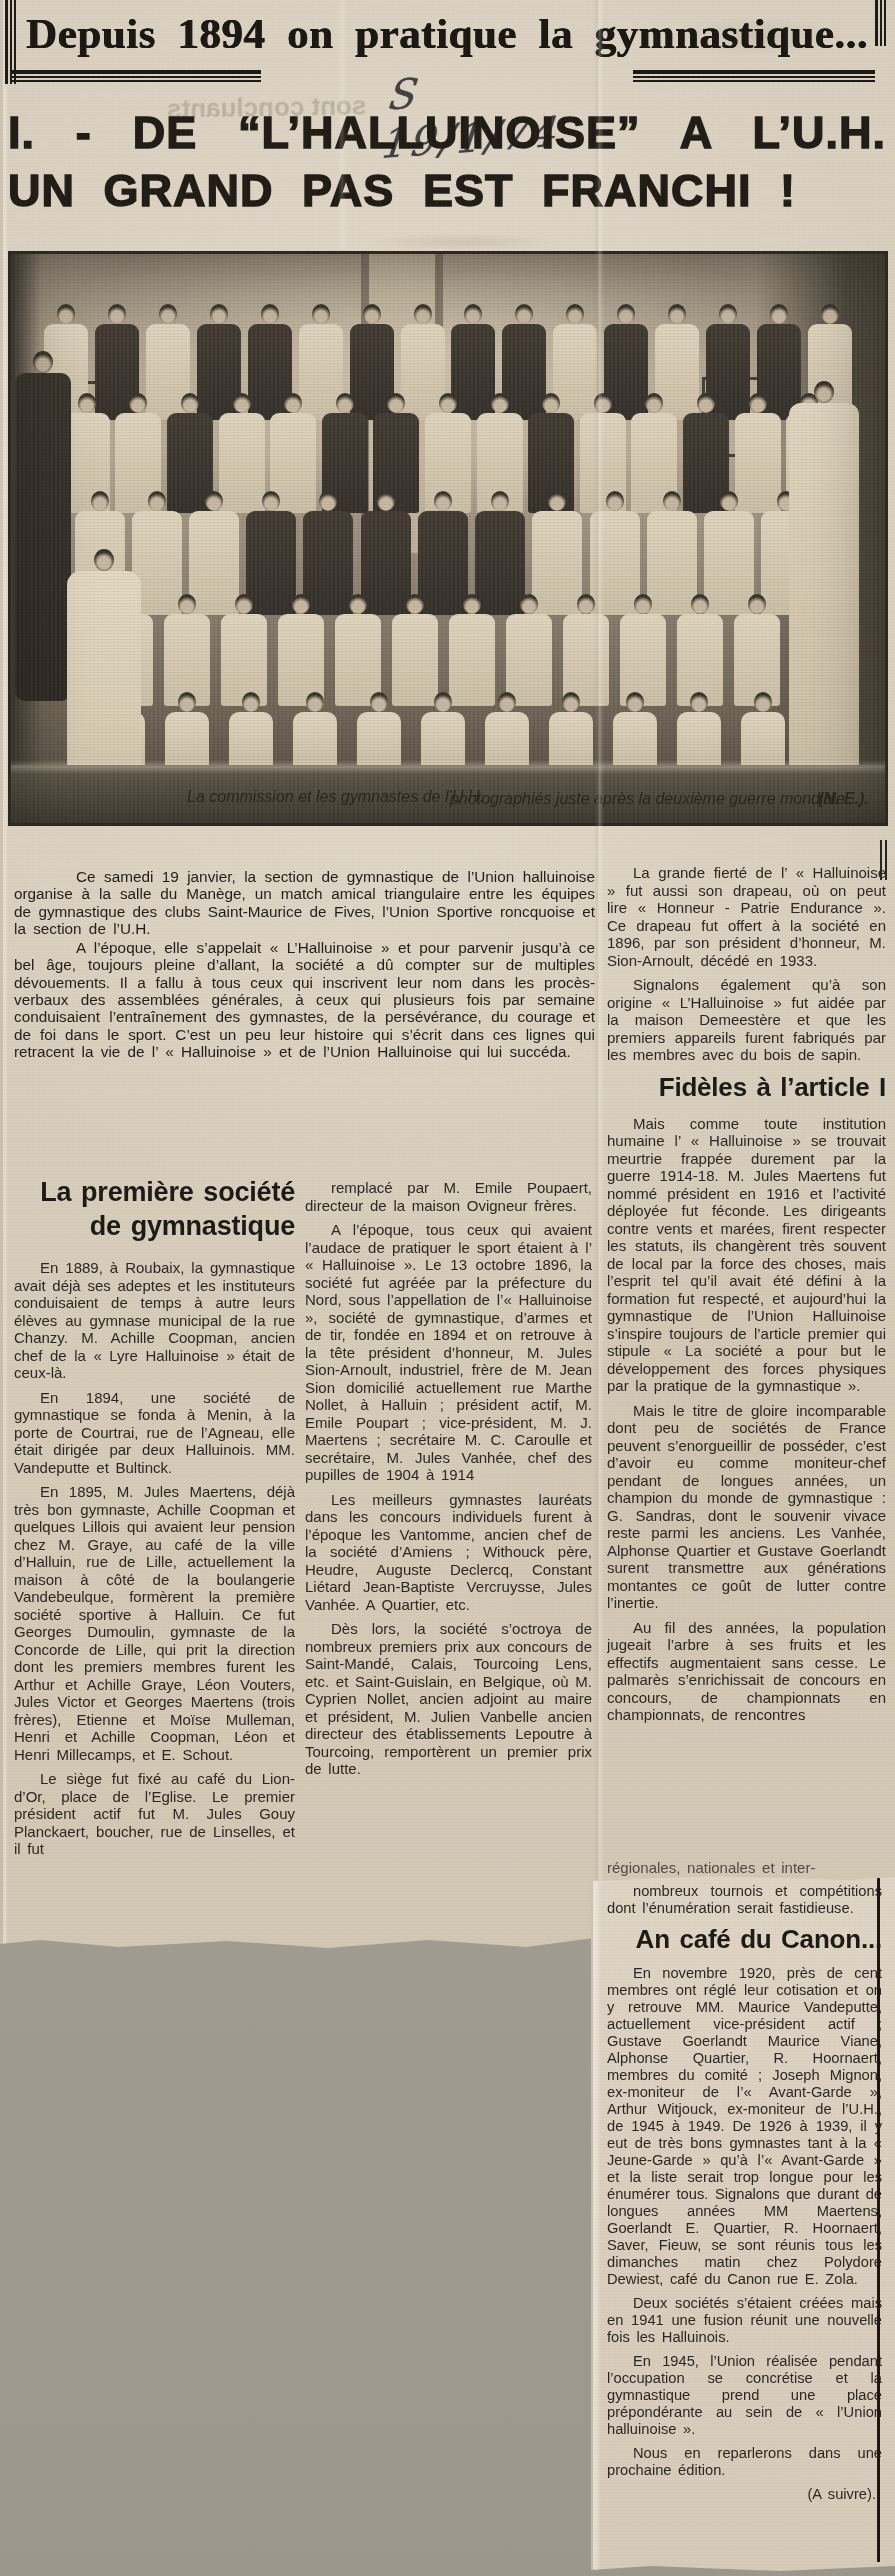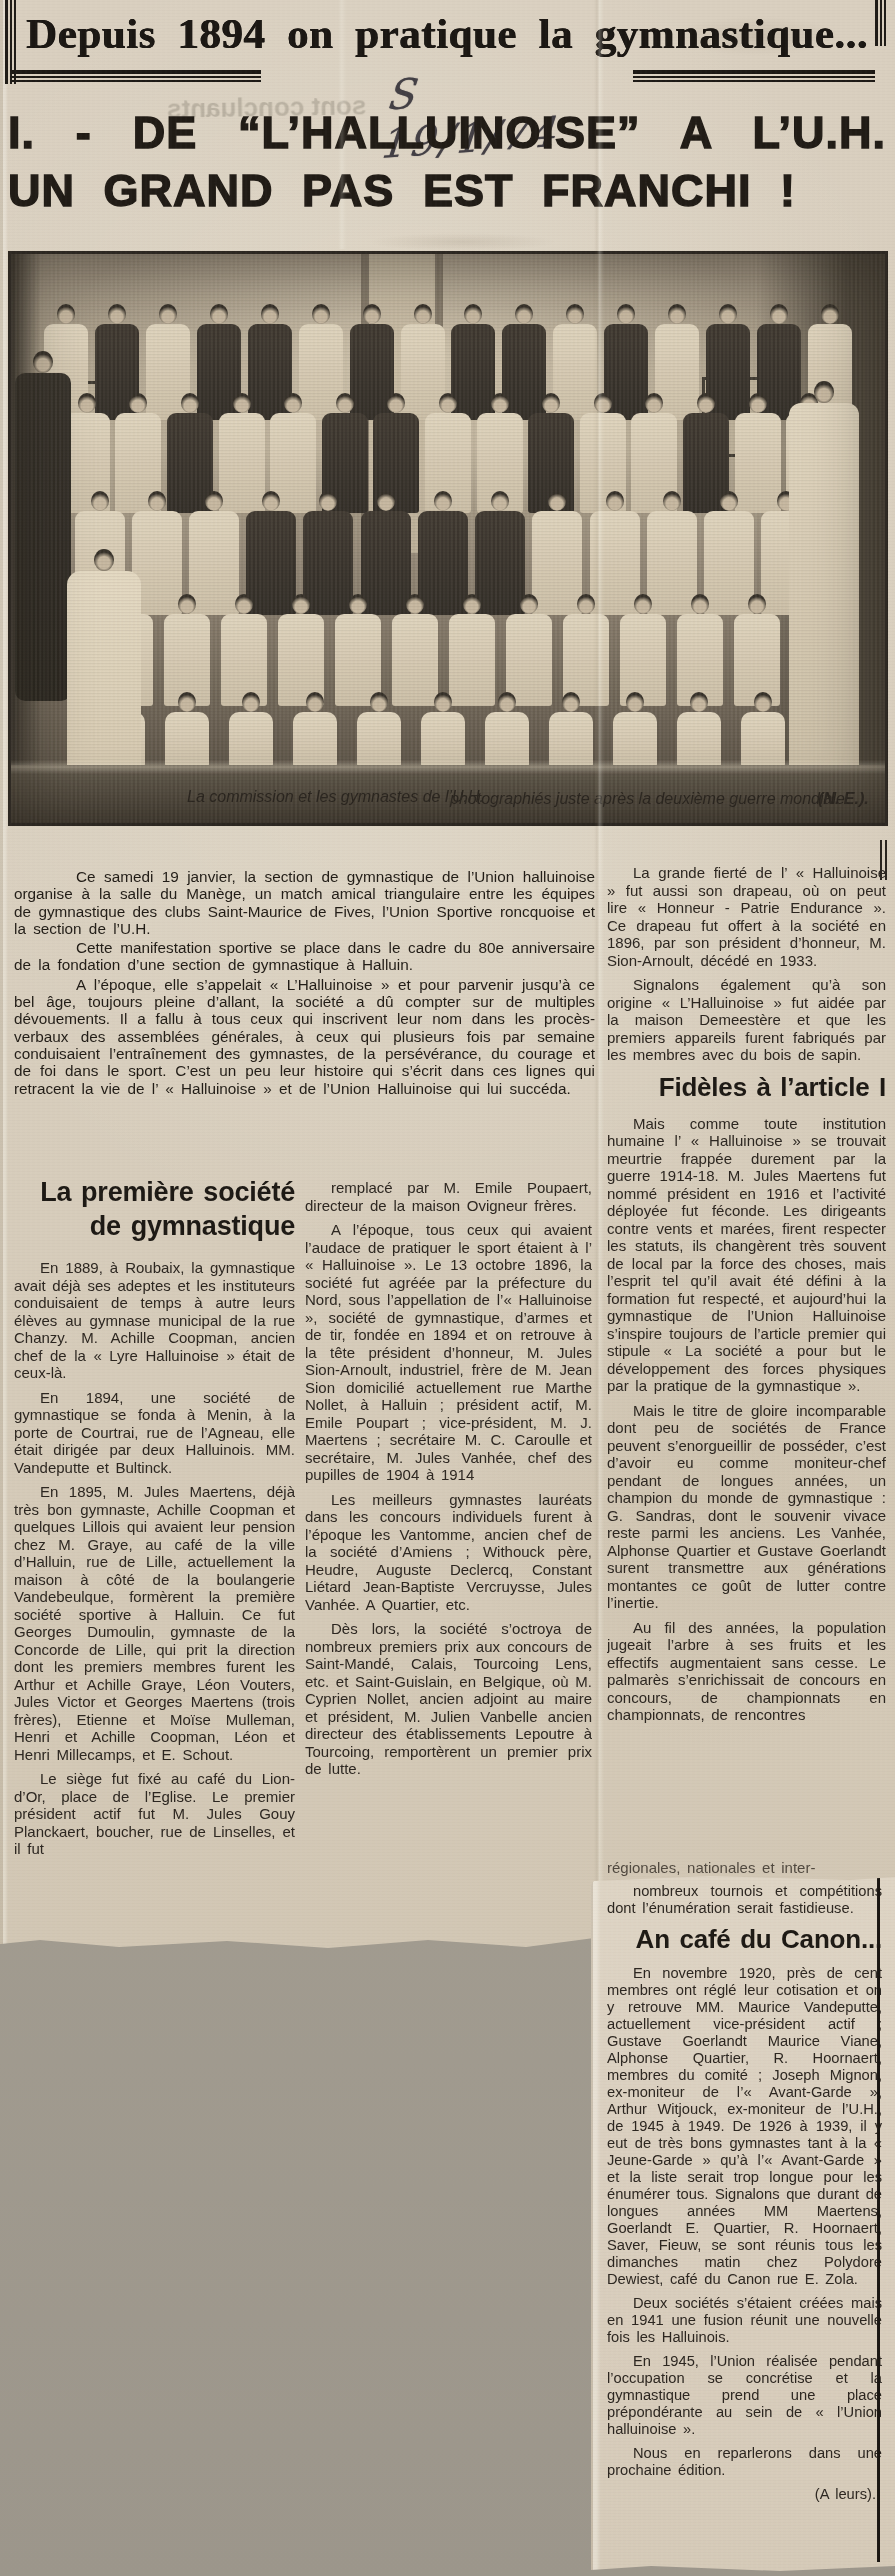--- a/index.html
+++ b/index.html
@@ -263,21 +263,20 @@
 
     <div class="caption">
       <span class="cap-left">La commission et les gymnastes de l’U.H.</span>
       <span class="cap-right">photographiés juste après la deuxième guerre mondiale.</span>
       <span class="cap-credit">(N. E.).</span>
     </div>
     <div class="colmark"></div>
 
     <div id="intro" class="copy">
         <p class="blk-p">Ce samedi 19 janvier, la section de gymnastique de l’Union halluinoise organise à la salle du Manège, un match amical triangulaire entre les équipes de gymnastique des clubs Saint-Maurice de Fives, l’Union Sportive roncquoise et la section de l’U.H.</p>
-        <p class="blk-p">Cette manifestation sportive se place dans le cadre du 80e anniversaire de la fondation d’une section de gymnastique à Halluin.</p>
         <p class="blk-p">A l’époque, elle s’appelait « L’Halluinoise » et pour parvenir jusqu’à ce bel âge, toujours pleine d’allant, la société a dû compter sur de multiples dévouements. Il a fallu à tous ceux qui inscrivent leur nom dans les procès-verbaux des assemblées générales, à ceux qui plusieurs fois par semaine conduisaient l’entraînement des gymnastes, de la persévérance, du courage et de foi dans le sport. C’est un peu leur histoire qui s’écrit dans ces lignes qui retracent la vie de l’ « Halluinoise » et de l’Union Halluinoise qui lui succéda.</p>
       </div>
 
     <div id="col-left" class="copy">
         <h3 class="blk-h">La première société de gymnastique</h3>
         <p class="blk-p">En 1889, à Roubaix, la gymnastique avait déjà ses adeptes et les instituteurs conduisaient de temps à autre leurs élèves au gymnase municipal de la rue Chanzy. M. Achille Coopman, ancien chef de la « Lyre Halluinoise » était de ceux-là.</p>
         <p class="blk-p">En 1894, une société de gymnastique se fonda à Menin, à la porte de Courtrai, rue de l’Agneau, elle était dirigée par deux Halluinois. MM. Vandeputte et Bultinck.</p>
         <p class="blk-p">En 1895, M. Jules Maertens, déjà très bon gymnaste, Achille Coopman et quelques Lillois qui avaient leur pension chez M. Graye, au café de la ville d’Halluin, rue de Lille, actuellement la maison à côté de la boulangerie Vandebeulque, formèrent la première société sportive à Halluin. Ce fut Georges Dumoulin, gymnaste de la Concorde de Lille, qui prit la direction dont les premiers membres furent les Arthur et Achille Graye, Léon Vouters, Jules Victor et Georges Maertens (trois frères), Etienne et Moïse Mulleman, Henri et Achille Coopman, Léon et Henri Millecamps, et E. Schout.</p>
         <p class="blk-p">Le siège fut fixé au café du Lion-d’Or, place de l’Eglise. Le premier président actif fut M. Jules Gouy Planckaert, boucher, rue de Linselles, et il fut</p>
       </div>
@@ -304,19 +303,19 @@
   </div>
 
   <div id="piece-b" class="piece">
     <div id="col-right-lower" class="copy">
         <p class="blk-p">nombreux tournois et compétitions dont l’énumération serait fastidieuse.</p>
         <h3 class="blk-h">An café du Canon...</h3>
         <p class="blk-p">En novembre 1920, près de cent membres ont réglé leur cotisation et on y retrouve MM. Maurice Vandeputte, actuellement vice-président actif ; Gustave Goerlandt Maurice Viane, Alphonse Quartier, R. Hoornaert, membres du comité ; Joseph Mignon, ex-moniteur de l’« Avant-Garde », Arthur Witjouck, ex-moniteur de l’U.H., de 1945 à 1949. De 1926 à 1939, il y eut de très bons gymnastes tant à la « Jeune-Garde » qu’à l’« Avant-Garde » et la liste serait trop longue pour les énumérer tous. Signalons que durant de longues années MM Maertens, Goerlandt E. Quartier, R. Hoornaert, Saver, Fieuw, se sont réunis tous les dimanches matin chez Polydore Dewiest, café du Canon rue E. Zola.</p>
         <p class="blk-p">Deux sociétés s’étaient créées mais en 1941 une fusion réunit une nouvelle fois les Halluinois.</p>
         <p class="blk-p">En 1945, l’Union réalisée pendant l’occupation se concrétise et la gymnastique prend une place prépondérante au sein de « l’Union halluinoise ».</p>
         <p class="blk-p">Nous en reparlerons dans une prochaine édition.</p>
-        <p class="blk-pr">(A leurs).</p>
+        <p class="blk-pr">(A suivre).</p>
       </div>
     <div class="b-rule"></div>
     <div class="grain"></div>
   </div>
 </div>
 
 
 </body></html>

